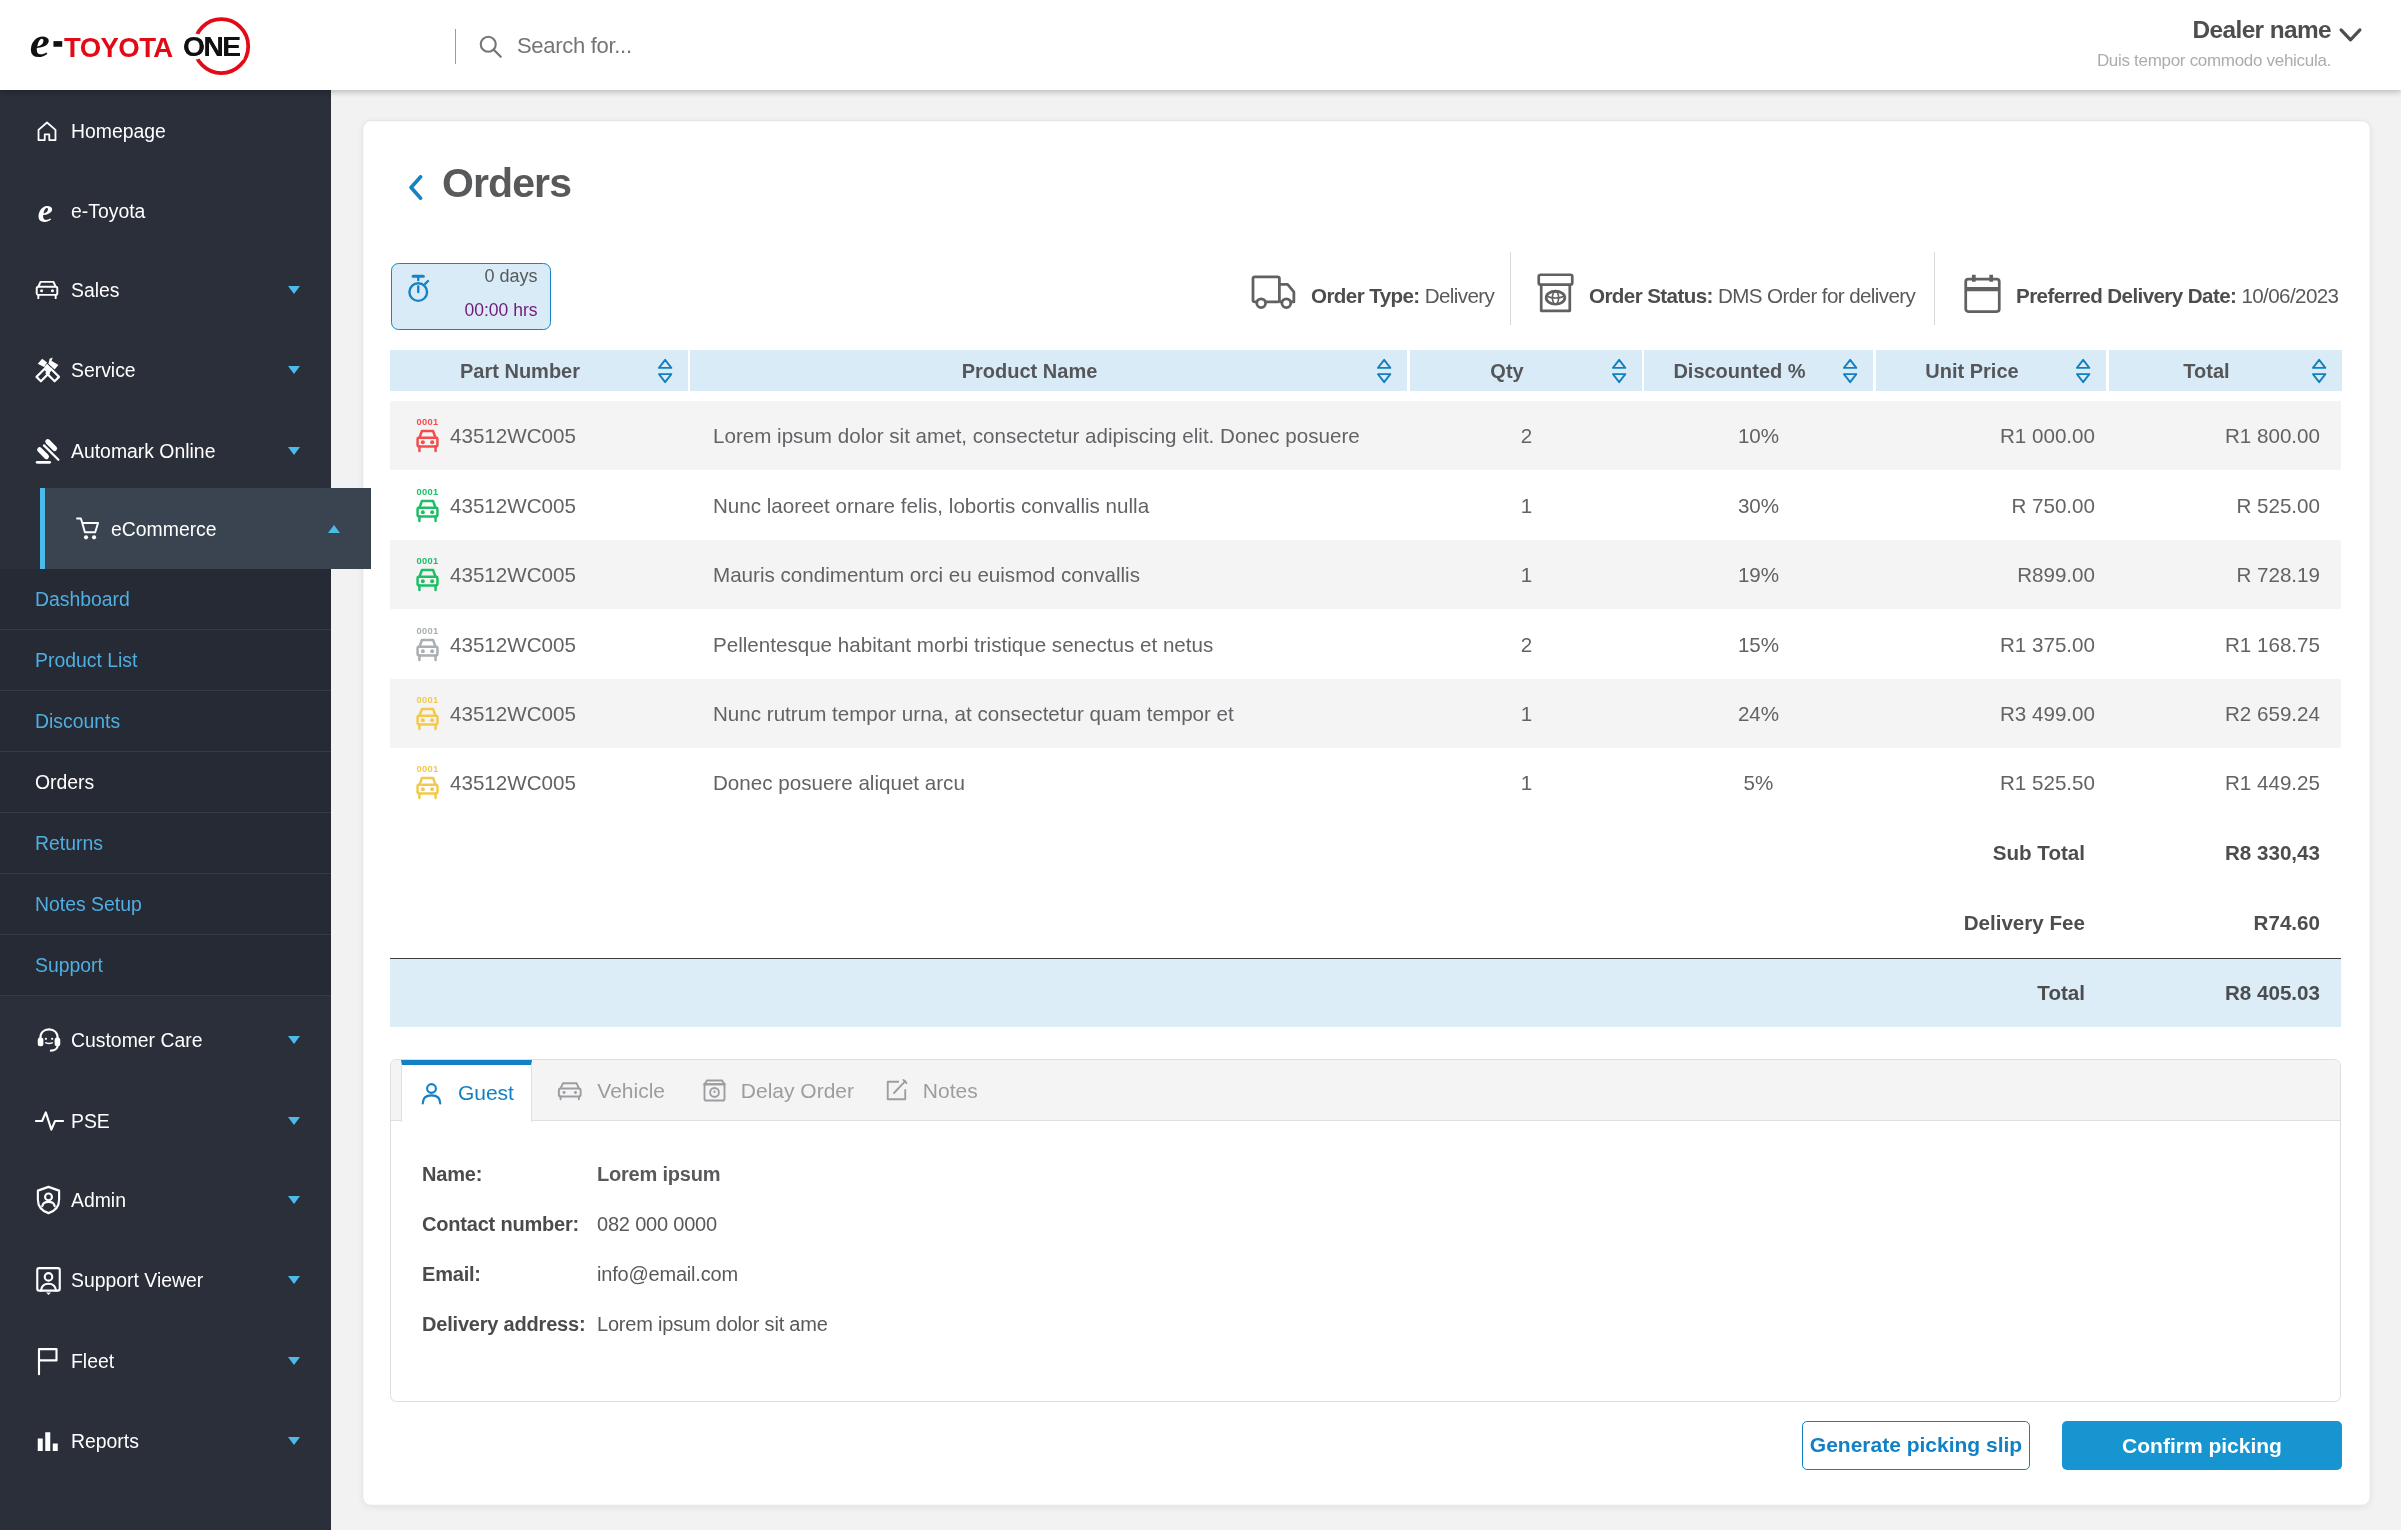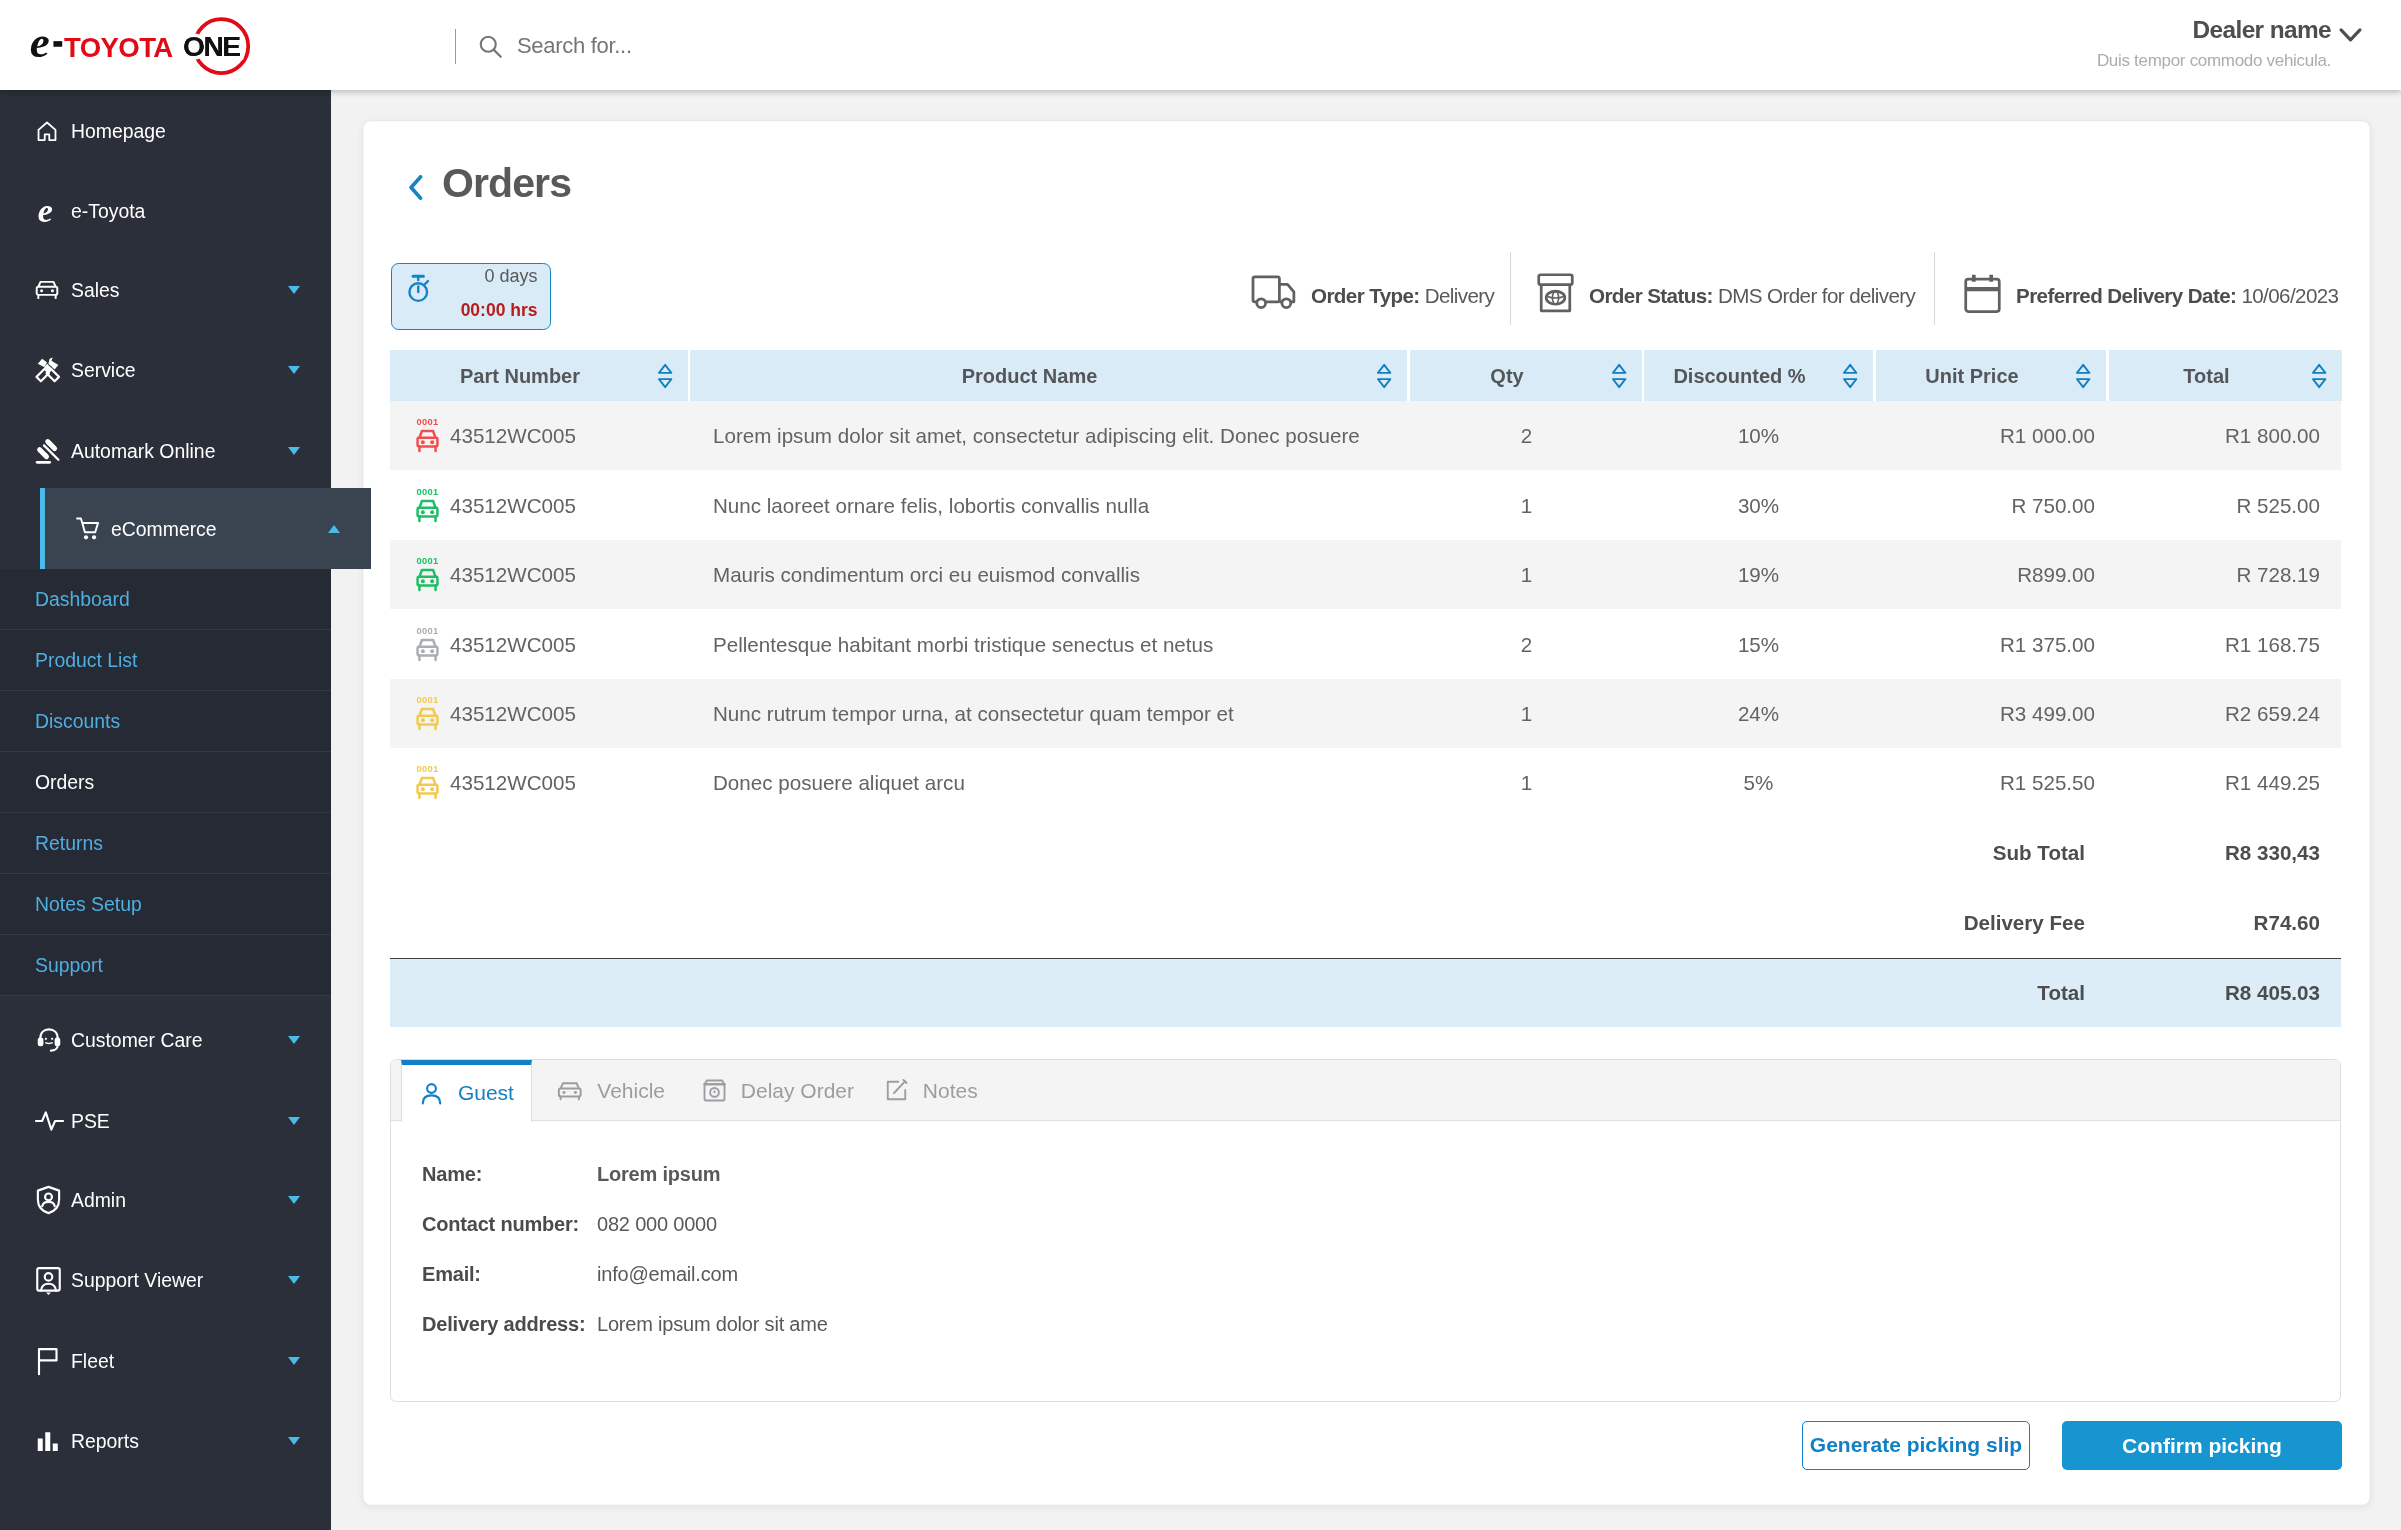--- a/index.html
+++ b/index.html
@@ -33,33 +33,33 @@
 
 
 #card { position:absolute; left:362px; top:120px; width:2009px; height:1386px; background:#fff; border-radius:8.8px; box-shadow:inset 0 0 0 1.3px #e7e7e7, 0 1.3px 6.3px rgba(0,0,0,0.06); z-index:10; }
 
 #back-chev { position:absolute; left:46px; top:55px; }
 #page-title { position:absolute; left:80px; top:40px; font-size:41px; letter-spacing:-0.9px; font-weight:bold; color:#58595b; }
 
 
 #timer { position:absolute; left:29px; top:143px; width:160px; height:67px; background:#d9ebf6; border:1.9px solid #1583c5; border-radius:7.5px; }
 #timer .t1 { position:absolute; right:12.5px; top:2px; font-size:18px; color:#58595b; }
-#timer .t2 { position:absolute; right:12.5px; top:36px; font-size:17.5px; color:#b91c1c;font-weight:bold; }
+#timer .t2 { position:absolute; right:12.5px; top:36px; font-size:17.5px; color:#701a75; }
 #timer svg { position:absolute; left:13px; top:8.8px; }
 #orderbox { position:absolute; left:219px; top:143px; width:637px; height:66px; border:1.3px solid #d8d8d8; border-radius:6.3px; }
 #orderbox .ob { position:absolute; left:11.3px; top:50%; transform:translateY(-50%); font-size:21px; color:#3c3d3f; font-weight:bold; }
 #orderbox .ob span { font-weight:600; color:#58595b; }
 .inforow { position:absolute; top:143px; height:66px; }
 .info-label { font-size:20.6px; letter-spacing:-0.6px; color:#58595b; white-space:nowrap; }
 .info-label b { color:#4c4d4f; }
 .vdiv { position:absolute; top:132px; width:1.3px; height:73px; background:#d9d9d9; }
 
 
 #tbl { position:absolute; left:28px; top:230px; width:1951px; }
-.th { position:absolute; top:0; height:51px; background:#d9ebf6; }
+.th { position:absolute; top:0; height:41px; background:#d9ebf6; }
 .th .tht { position:absolute; left:0; right:38px; top:50%; transform:translateY(-50%); text-align:center; font-size:20px; font-weight:bold; color:#55565a; }
 .th svg { position:absolute; right:15px; top:50%; transform:translateY(-50%); }
 .trow { position:absolute; left:0; width:1951px; height:69px; }
 .trow.odd { background:#f4f4f4; }
 .cell { position:absolute; top:0; height:69px; display:flex; align-items:center; font-size:20.6px; color:#626366; }
 .cell.c-center { justify-content:center; }
 .cell.c-right { justify-content:flex-end; }
 .part-ico { position:absolute; left:25px; top:50%; transform:translateY(-50%); }
 .part-num { position:absolute; left:60px; top:50%; transform:translateY(-50%); font-size:20.6px; color:#626366; }
 .frow { position:absolute; left:0; width:1951px; height:70px; }

